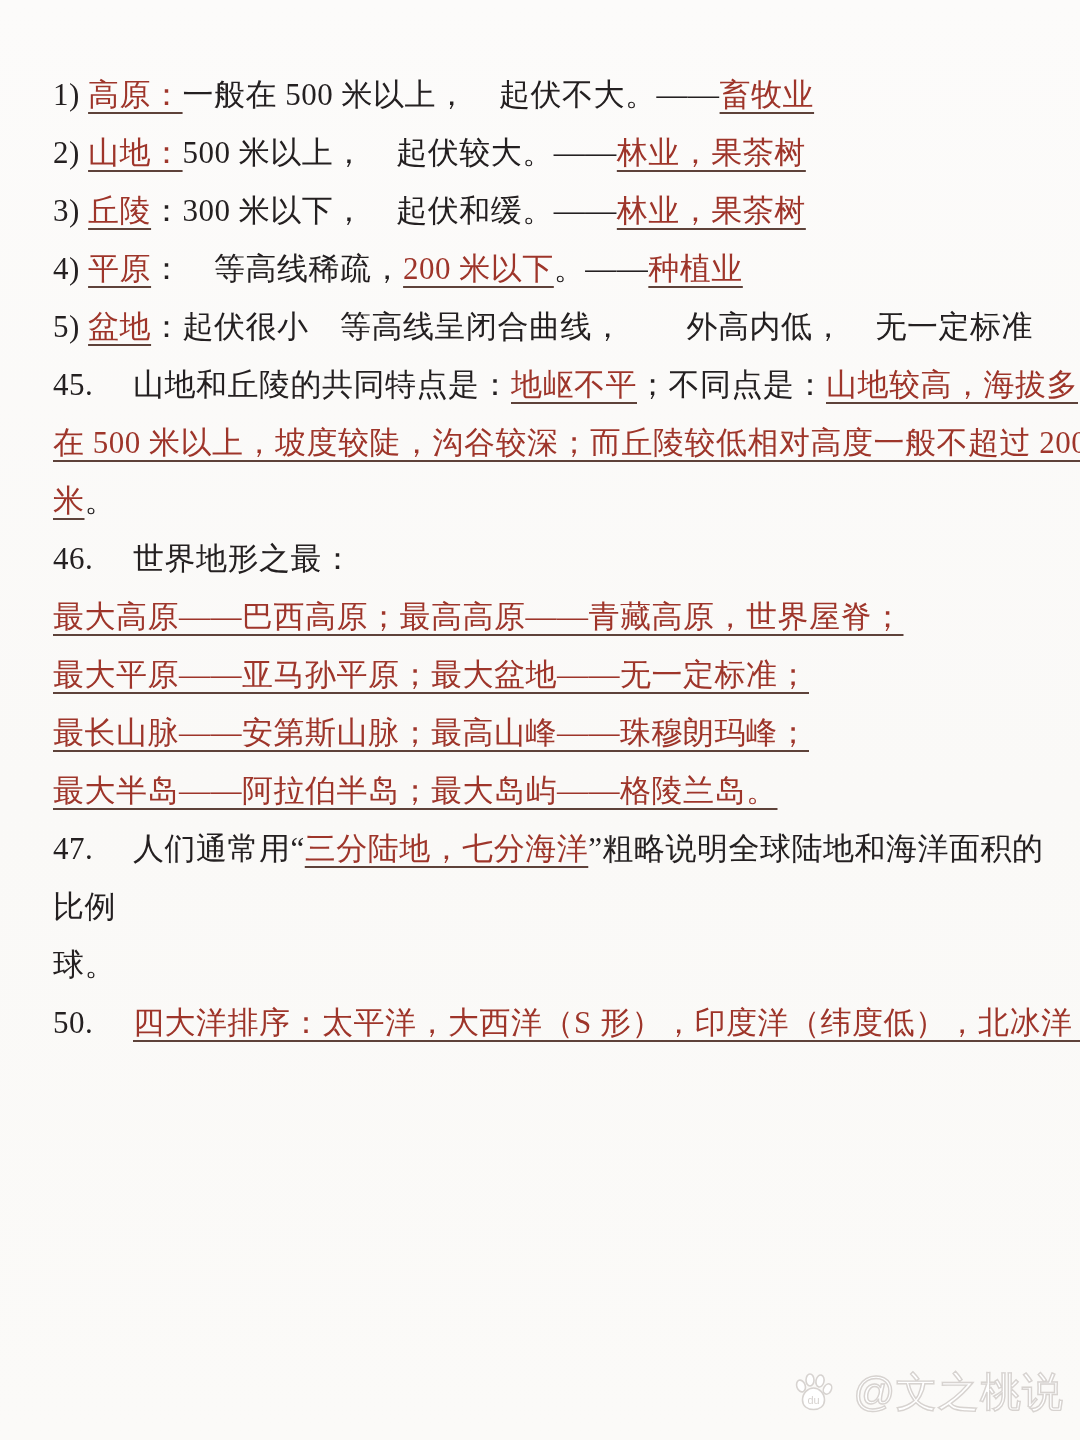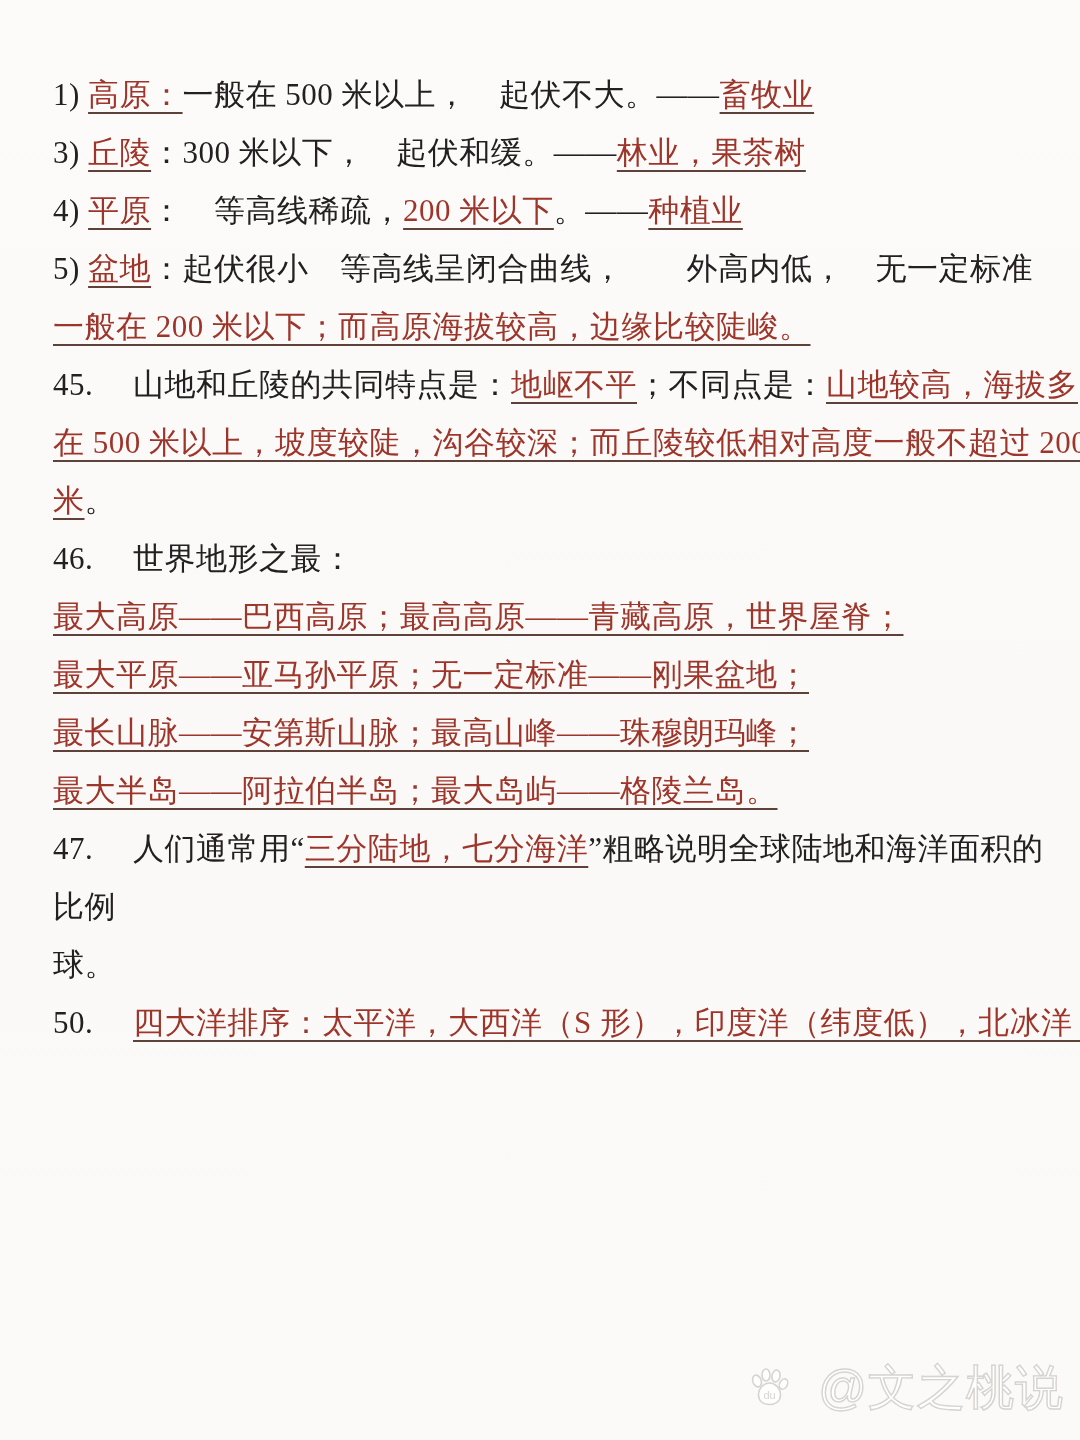--- a/index.html
+++ b/index.html
@@ -28,63 +28,62 @@
   .r{
     color:#9e352a;
     text-decoration:underline;
     text-decoration-color:#5e423a;
     text-decoration-thickness:2px;
     text-underline-offset:7px;
   }
   .watermark{
     position:absolute;
     right:16px;bottom:20px;
-    display:flex;align-items:center;gap:11px;
+    display:flex;align-items:center;gap:18px;
     pointer-events:none;
   }
   .watermark .wm-text{
-    font-size:48px;
+    font-size:41px;
     color:#ffffff;
     -webkit-text-stroke:1.4px #d7d3d0;
     text-shadow:0 0 1px #dedad7;
     font-family:"Liberation Sans","DejaVu Sans",sans-serif;
     letter-spacing:1px;
-    margin-left:16px;
   }
   .paw{display:block;}
 </style>
 </head>
 <body>
 
 <div class="page">
   <div class="doc">
 
     <div class="line"><span class="k">1) </span><span class="r">高原：</span><span class="k">一般在 500 米以上，　起伏不大。——</span><span class="r">畜牧业</span></div>
 
+    <div class="line"><span class="k">2) </span><span class="r">山地：</span><span class="k">500 米以上，　起伏较大。——</span><span class="r">林业，果茶树</span></div>
 
     <div class="line"><span class="k">3) </span><span class="r">丘陵</span><span class="k">：300 米以下，　起伏和缓。——</span><span class="r">林业，果茶树</span></div>
 
     <div class="line"><span class="k">4) </span><span class="r">平原</span><span class="k">：　等高线稀疏，</span><span class="r">200 米以下</span><span class="k">。——</span><span class="r">种植业</span></div>
 
     <div class="line"><span class="k">5) </span><span class="r">盆地</span><span class="k">：起伏很小　等高线呈闭合曲线，　　外高内低，　无一定标准</span></div>
 
 
-    <div class="line"><span class="r">一般在 200 米以下；而高原海拔较高，边缘比较陡峻。</span></div>
 
     <div class="line"><span class="k">45. 　</span><span class="k">山地和丘陵的共同特点是：</span><span class="r">地岖不平</span><span class="k">；不同点是：</span><span class="r">山地较高，海拔多</span></div>
 
     <div class="line"><span class="r">在 500 米以上，坡度较陡，沟谷较深；而丘陵较低相对高度一般不超过 200</span></div>
 
     <div class="line"><span class="r">米</span><span class="k">。</span></div>
 
     <div class="line"><span class="k">46. 　</span><span class="k">世界地形之最：</span></div>
 
     <div class="line"><span class="r">最大高原——巴西高原；最高高原——青藏高原，世界屋脊；</span></div>
 
-    <div class="line"><span class="r">最大平原——亚马孙平原；无一定标准——刚果盆地；</span></div>
+    <div class="line"><span class="r">最大平原——亚马孙平原；最大盆地——无一定标准；</span></div>
 
     <div class="line"><span class="r">最长山脉——安第斯山脉；最高山峰——珠穆朗玛峰；</span></div>
 
     <div class="line"><span class="r">最大半岛——阿拉伯半岛；最大岛屿——格陵兰岛。</span></div>
 
     <div class="line"><span class="k">47. 　</span><span class="k">人们通常用“</span><span class="r">三分陆地，七分海洋</span><span class="k">”粗略说明全球陆地和海洋面积的</span></div>
 
     <div class="line"><span class="k">比例</span></div>
 
 

